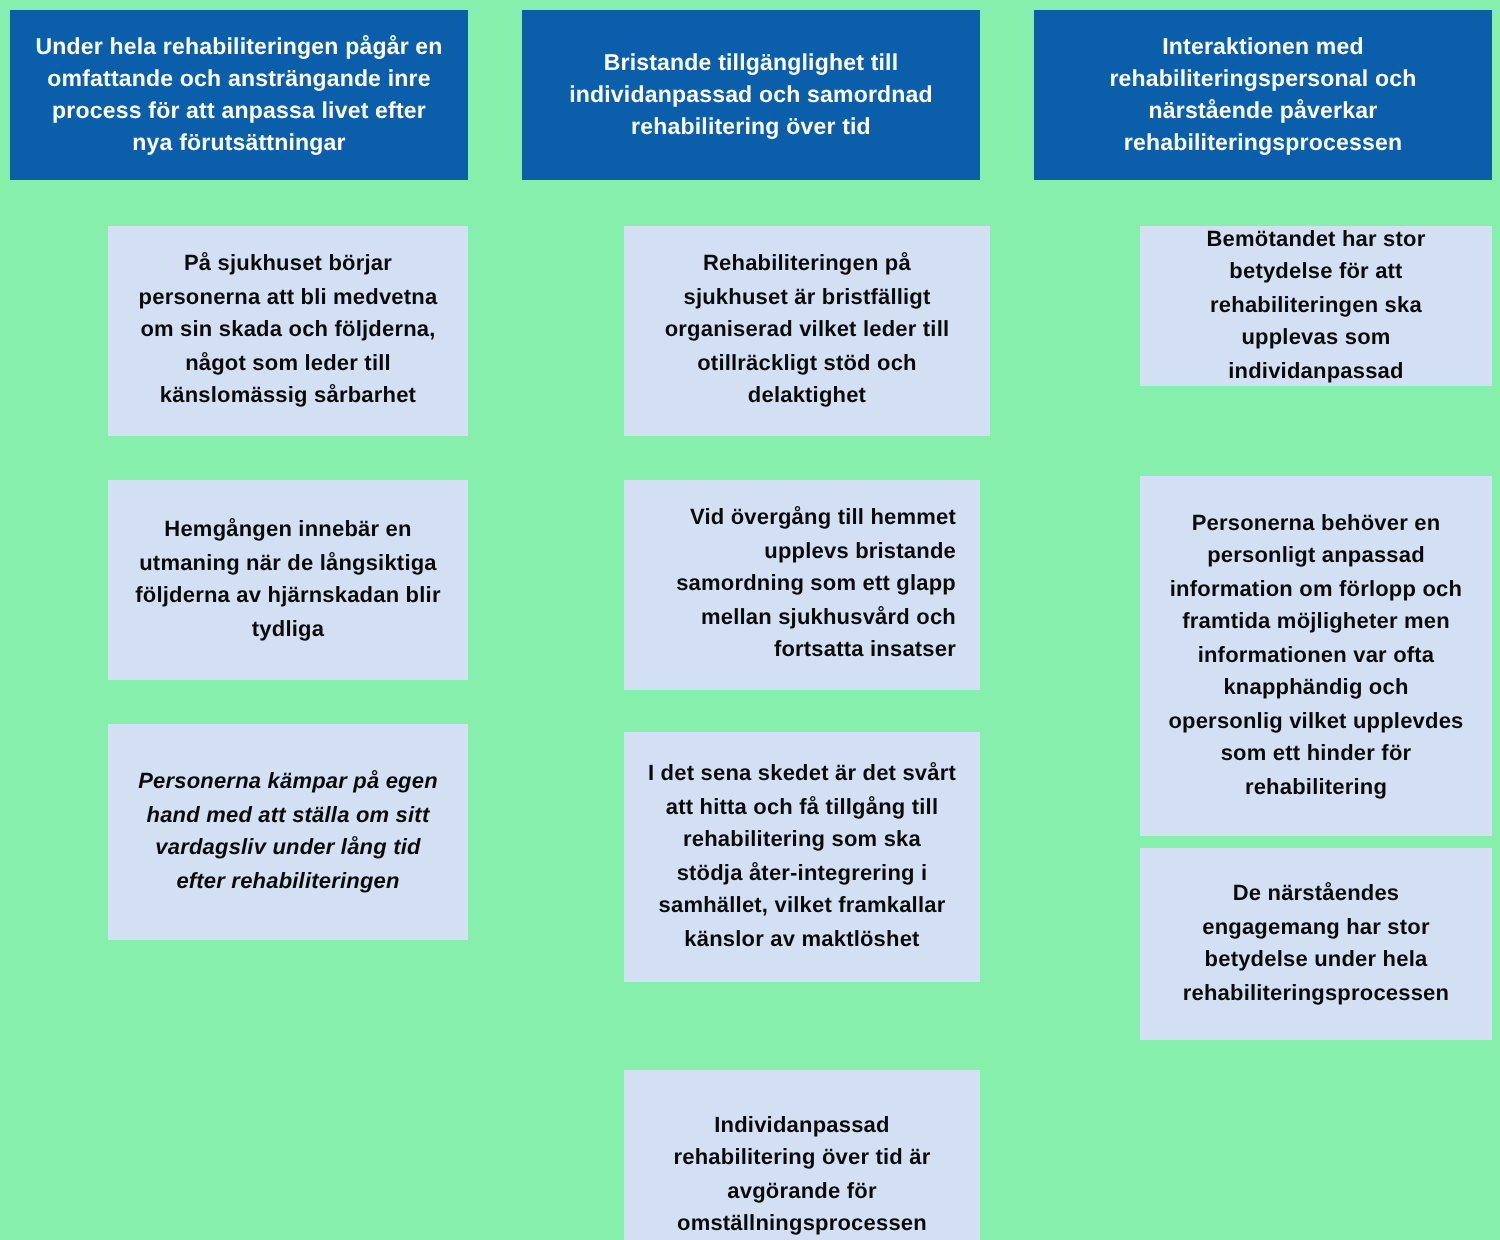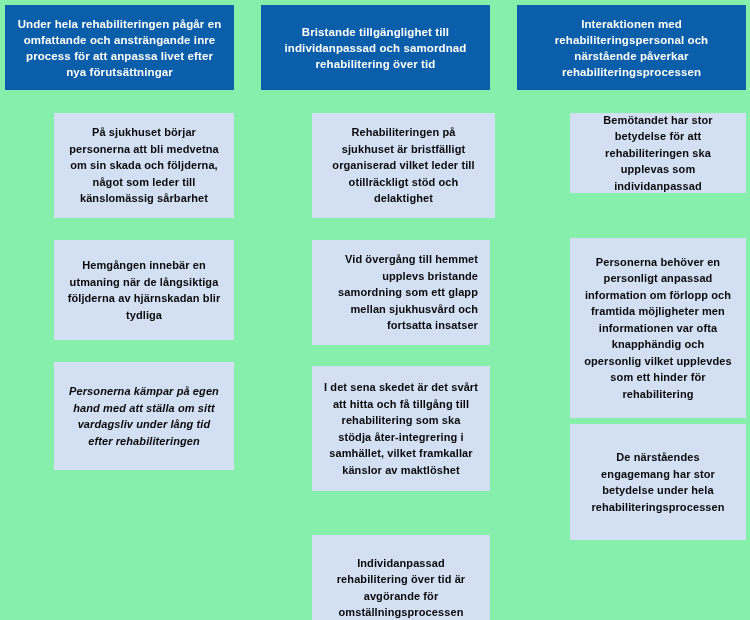--- a/index.html
+++ b/index.html
@@ -93,17 +93,17 @@
   </div>
 
   <div class="box content-box" style="left:570px; top:113px; width:176px; height:80px;">
     <span class="box-text">Bemötandet har stor betydelse för att rehabiliteringen ska upplevas som individanpassad</span>
   </div>
 
   <div class="box content-box" style="left:570px; top:238px; width:176px; height:180px;justify-content:flex-end;">
     <span class="box-text">Personerna behöver en personligt anpassad information om förlopp och framtida möjligheter men informationen var ofta knapphändig och opersonlig vilket upplevdes som ett hinder för rehabilitering</span>
   </div>
 
-  <div class="box content-box" style="left:570px; top:424px; width:176px; height:116px;">
+  <div class="box content-box" style="left:570px; top:424px; width:176px; height:96px;">
     <span class="box-text">De närståendes engagemang har stor betydelse under hela rehabiliteringsprocessen</span>
   </div>
 
 </div>
 
 </body></html>

